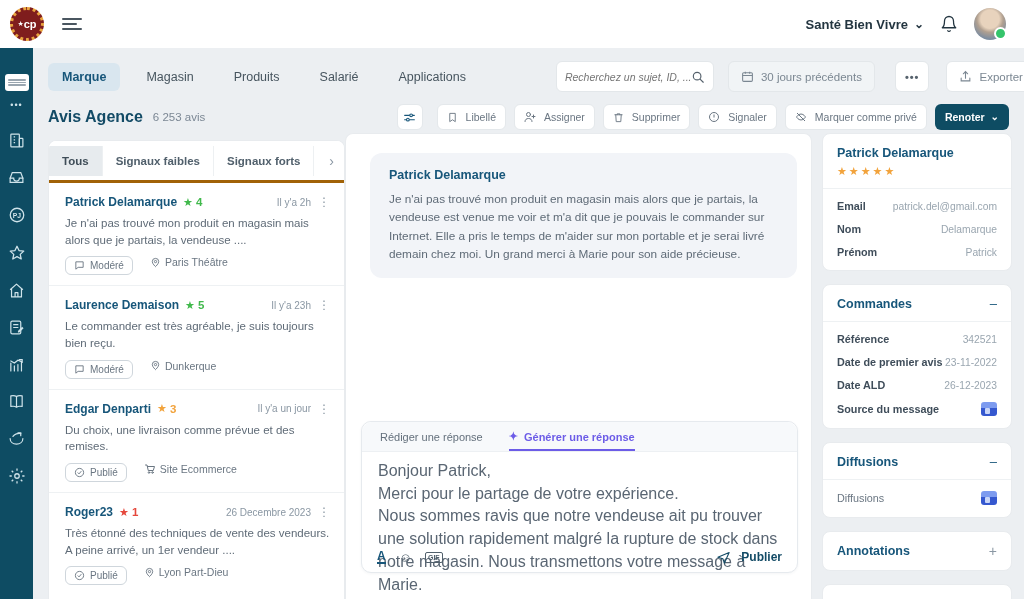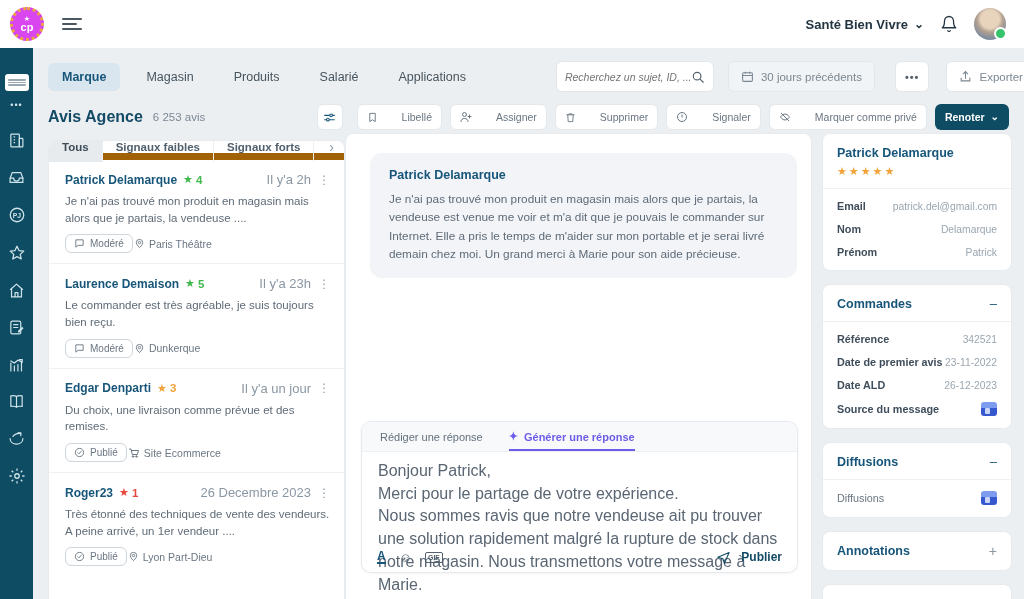--- a/index.html
+++ b/index.html
@@ -1,21 +1,21 @@
 <!DOCTYPE html>
 <html><head>
 <meta charset="utf-8">
 <style>
   * { margin:0; padding:0; box-sizing:border-box; }
   html,body { width:1024px; height:599px; overflow:hidden; }
   body { font-family:"Liberation Sans", sans-serif; background:#eceff2; position:relative; color:#4a5660; }
 
   
   .topbar { position:absolute; top:0; left:0; width:1024px; height:48px; background:#fff; display:flex; align-items:center; z-index:5; }
-  .logo-badge { width:34px; height:34px; margin-left:10px; border-radius:50%; background:#d946ef; border:3px dotted #e9a43f; display:flex; flex-direction:column; align-items:center; justify-content:center; color:#fff; }
+  .logo-badge { width:34px; height:34px; margin-left:10px; border-radius:50%; background:#7f1d1d; border:3px dotted #e9a43f; display:flex; flex-direction:row; align-items:center; justify-content:center; color:#fff; }
   .logo-badge .star { font-size:7px; line-height:6px; }
   .logo-badge .cp { font-size:11px; font-weight:bold; line-height:11px; }
   .hamburger { margin-left:18px; width:20px; cursor:pointer; }
   .hamburger span { display:block; height:2px; background:#4a5660; margin:3px 0; border-radius:1px; }
   .hamburger span:nth-child(2){ width:15px; }
   .topbar-right { margin-left:auto; display:flex; align-items:center; gap:16px; padding-right:18px; }
   .account { font-size:13px; font-weight:bold; color:#233540; display:flex; align-items:center; gap:6px; cursor:pointer; }
   .account .chev { font-size:12px; color:#233540; }
   .avatar { width:32px; height:32px; border-radius:50%; background:radial-gradient(circle at 50% 35%, #e8d3bd 0 35%, #b1a090 50%, #7d8da0 75%); position:relative; }
   .avatar::after { content:""; position:absolute; right:-1px; bottom:0; width:9px; height:9px; border-radius:50%; background:#35c46b; border:2px solid #fff; }
@@ -37,39 +37,39 @@
   .ctl-btn { display:flex; align-items:center; gap:7px; background:#f1f4f6; border:1px solid #e3e7ea; border-radius:6px; height:31px; padding:0 12px; font-size:11.5px; color:#7b8792; cursor:pointer; white-space:nowrap; }
   .ctl-btn.white { background:#fff; }
   .dots-btn { letter-spacing:1px; font-weight:bold; padding:0 9px; font-size:11px; color:#55616c; }
 
   
   .title-row { position:absolute; top:103px; left:48px; right:15px; height:28px; display:flex; align-items:center; z-index:3; }
   .page-title { font-size:16px; font-weight:bold; color:#134b66; }
   .review-count { font-size:11.5px; color:#7b8794; margin-left:10px; }
   .sliders-btn { margin-left:auto; width:26px; height:26px; background:#fff; border:1px solid #e4e8eb; border-radius:6px; display:flex; align-items:center; justify-content:center; cursor:pointer; }
   .chips { display:flex; align-items:center; gap:8px; margin-left:14px; }
-  .chip { display:flex; align-items:center; gap:24px; background:#fff; border:1px solid #e4e8eb; border-radius:6px; height:26px; padding:0 9px; font-size:10.5px; color:#6a7682; cursor:pointer; white-space:nowrap; }
+  .chip { display:flex; align-items:center; gap:8px; background:#fff; border:1px solid #e4e8eb; border-radius:6px; height:26px; padding:0 9px; font-size:10.5px; color:#6a7682; cursor:pointer; white-space:nowrap; }
   .chip-dark { display:flex; align-items:center; gap:6px; background:#0e4c63; color:#fff; border-radius:6px; height:26px; padding:0 10px; font-size:10.5px; font-weight:bold; cursor:pointer; }
 
   
   .list-card { position:absolute; left:48px; top:140px; width:297px; height:459px; background:#fff; border:1px solid #e8ebee; border-bottom:0; border-radius:8px 8px 0 0; overflow:hidden; z-index:2; }
-  .list-tabs { display:flex; align-items:center; border-bottom:7px solid #a16207; height:19px; background:#fff; }
+  .list-tabs { display:flex; align-items:center; border-bottom:3px solid #a16207; height:42px; background:#fff; }
   .list-tab { font-size:11.5px; color:#51606c; font-weight:bold; padding:0 13px; height:30px; display:flex; align-items:center; cursor:pointer; border-right:1px solid #edf0f2; }
   .list-tab.active { background:#e7ebee; color:#3f4d58; }
   .list-tab-more { margin-left:auto; padding:0 10px; color:#8a97a3; font-size:14px; cursor:pointer; }
   .review { padding:12px 14px 10px 16px; border-bottom:1px solid #eef1f3; }
   .rev-head { display:flex; align-items:center; }
   .rev-name { font-size:12px; font-weight:bold; color:#17567a; cursor:pointer; }
   .rev-star { font-size:11px; margin-left:6px; }
   .rev-score { font-size:11.5px; font-weight:bold; margin-left:3px; }
-  .rev-time { margin-left:auto; font-size:13px; color:#8a97a3; }
+  .rev-time { margin-left:auto; font-size:10px; color:#8a97a3; }
   .kebab { color:#8a97a3; font-size:12px; margin-left:7px; cursor:pointer; }
   .c-green { color:#41b94c; } .c-amber { color:#f2a33c; } .c-red { color:#e5483c; }
   .rev-text { font-size:11.5px; color:#5f6b77; line-height:1.45; margin-top:6px; }
-  .rev-meta { display:flex; align-items:center; gap:1px; margin-top:8px; }
+  .rev-meta { display:flex; align-items:flex-start; gap:17px; margin-top:8px; }
   .status-chip { display:flex; align-items:center; gap:5px; border:1px solid #cfd6dc; border-radius:6px; padding:3px 8px; font-size:10px; color:#6a7682; }
   .loc { display:flex; align-items:center; gap:4px; font-size:10.5px; color:#6a7682; }
 
   
   .center-card { position:absolute; left:345px; top:133px; width:467px; height:466px; background:#fff; border:1px solid #e8ebee; border-bottom:0; border-radius:8px 8px 0 0; z-index:1; }
   .bubble { position:absolute; left:24px; right:14px; top:19px; background:#f2f4f8; border-radius:12px; padding:15px 19px; }
   .bubble-name { font-size:12.5px; font-weight:bold; color:#17567a; }
   .bubble-text { font-size:11.8px; color:#5f6b77; line-height:1.55; margin-top:8px; }
   .editor { position:absolute; left:15px; right:13px; top:287px; height:152px; background:#fff; border:1px solid #e6eaee; border-radius:10px; box-shadow:0 1px 3px rgba(30,50,70,.05); }
   .editor-tabs { display:flex; align-items:flex-end; gap:26px; background:#f7f9fb; border-bottom:1px solid #edf0f3; border-radius:10px 10px 0 0; height:30px; padding:0 18px; }

